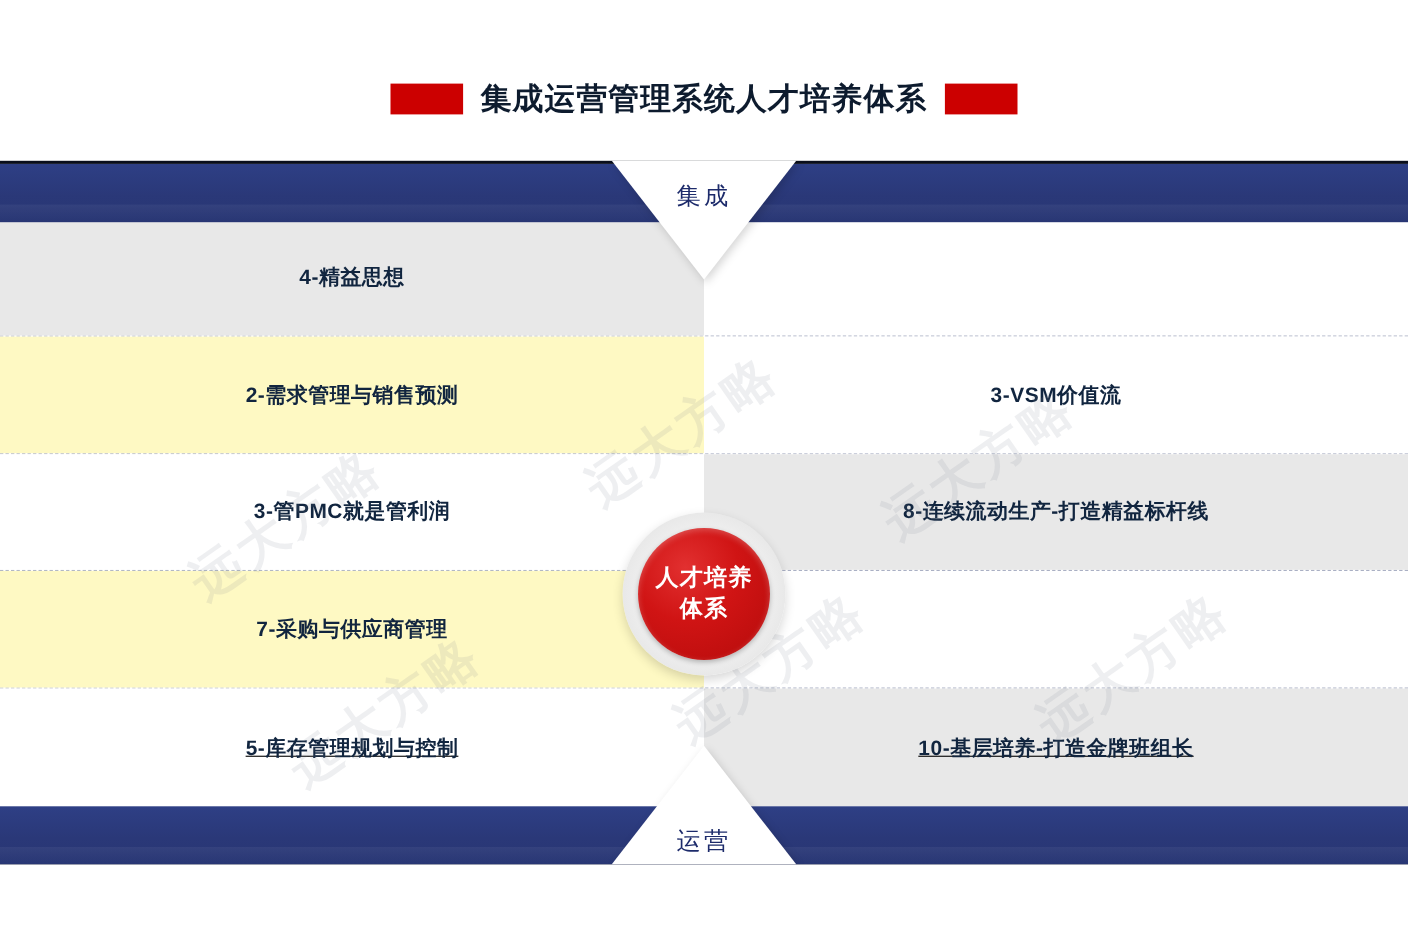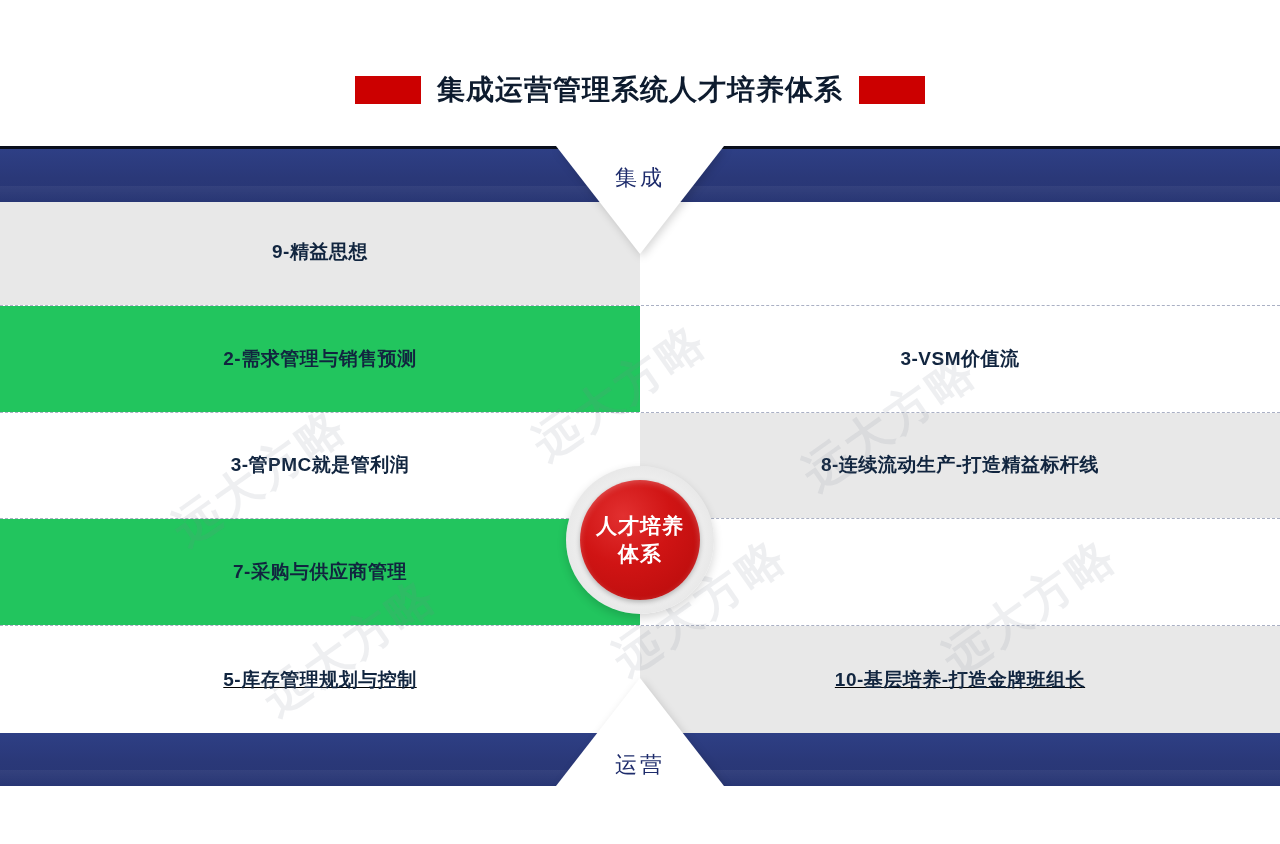--- a/index.html
+++ b/index.html
@@ -126,21 +126,21 @@
   .cell-label {
     font-size: 19px;
     font-weight: bold;
     color: #11253f;
     letter-spacing: 0.5px;
     white-space: nowrap;
   }
   
   .row.odd  .cell.left  { background: #ffffff; }
   .row.odd  .cell.right { background: #e8e8e8; }
-  .row.even .cell.left  { background: #22c55e; }
+  .row.even .cell.left  { background: #fef9c3; }
   .row.even .cell.right { background: #ffffff; }
 
   
   .tri {
     position: absolute;
     left: 50%;
     width: 0;
     height: 0;
     z-index: 4;
     transform: translateX(-50%);
@@ -216,21 +216,21 @@
   <span class="title-text">集成运营管理系统人才培养体系</span>
   <span class="title-accent right"></span>
 </div>
 
 <div class="board">
 
   <div class="rows">
 
     <div class="row odd">
       <div class="cell right">
-        <span class="cell-label">9-精益思想</span>
+        <span class="cell-label">4-精益思想</span>
       </div>
     </div>
 
     <div class="row even">
       <div class="cell left">
         <span class="cell-label">2-需求管理与销售预测</span>
       </div>
       <div class="cell right">
         <span class="cell-label">3-VSM价值流</span>
       </div>

